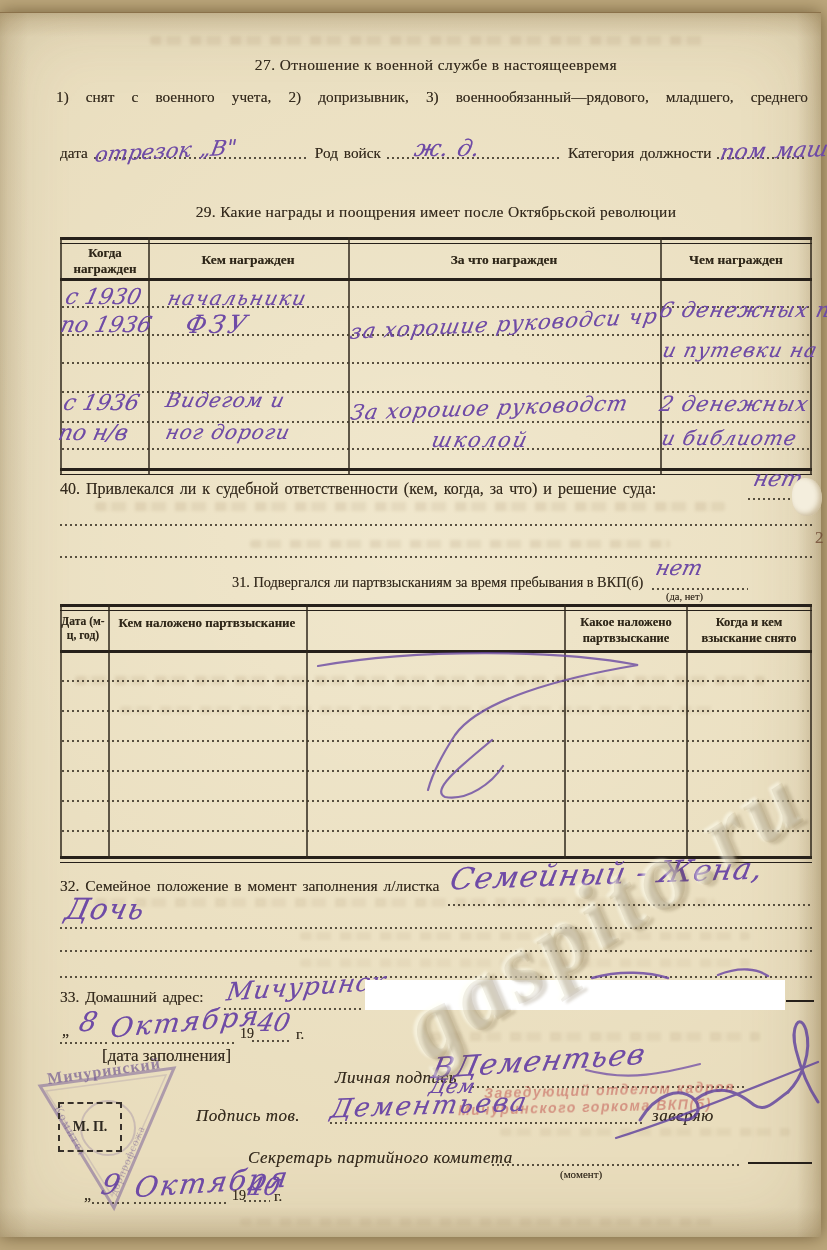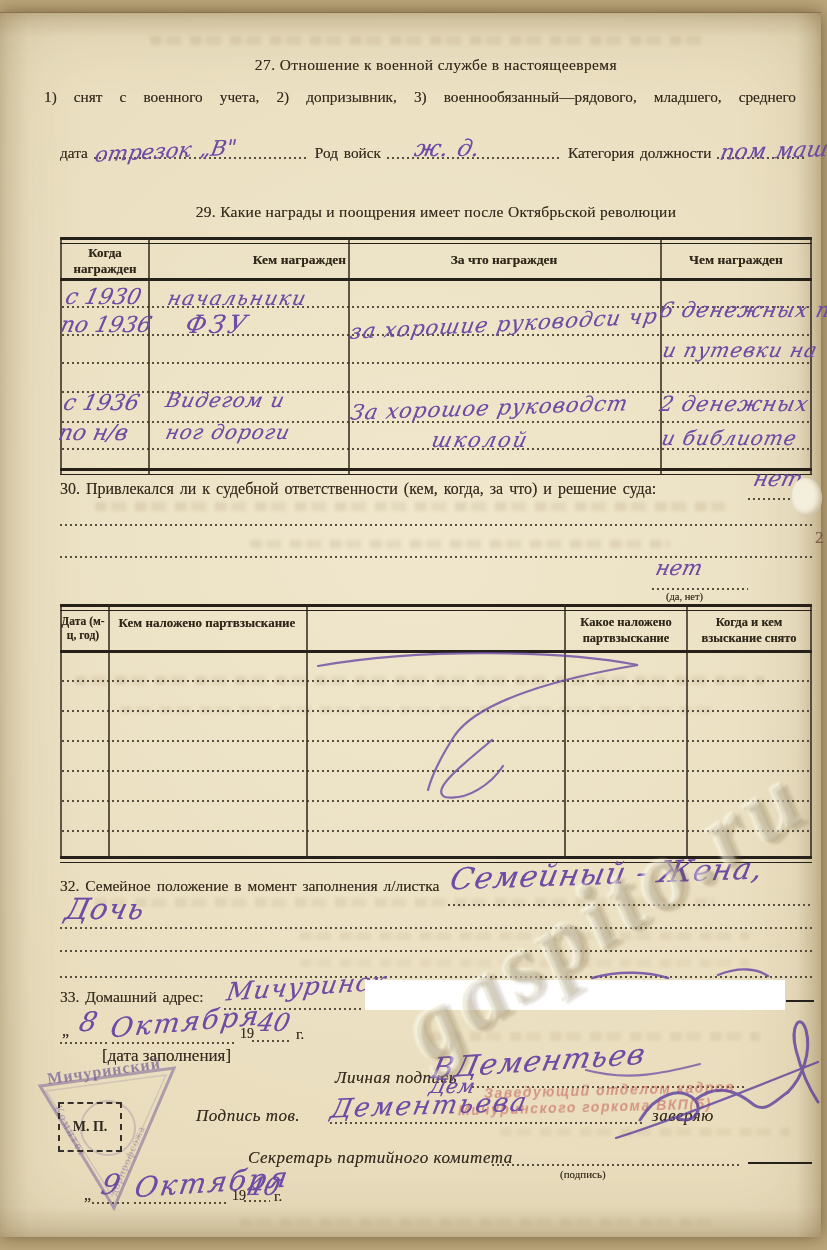--- a/index.html
+++ b/index.html
@@ -61,21 +61,21 @@
   <div class="bleed" style="left:120px;top:706px;width:600px;height:8px;opacity:.35;"></div>
   <div class="bleed" style="left:95px;top:898px;width:620px;height:9px;opacity:.4;"></div>
   <div class="bleed" style="left:300px;top:932px;width:450px;height:8px;opacity:.35;"></div>
   <div class="bleed" style="left:300px;top:959px;width:450px;height:8px;opacity:.3;"></div>
   <div class="bleed" style="left:430px;top:1032px;width:330px;height:9px;opacity:.4;"></div>
   <div class="bleed" style="left:500px;top:1128px;width:290px;height:8px;opacity:.35;"></div>
   <div class="bleed" style="left:240px;top:1218px;width:480px;height:8px;opacity:.3;"></div>
 
   <div class="pt b center" style="left:60px;top:56px;width:752px;font-size:15.5px;letter-spacing:.4px;">27. Отношение к военной службе в настоящеевремя</div>
 
-  <div class="pt" style="left:44px;top:88px;width:752px;font-size:15.3px;white-space:normal;text-align:justify;text-align-last:justify;word-spacing:2px;">1) снят с военного учета, 2) допризывник, 3) военнообязанный—рядового, младшего, среднего</div>
+  <div class="pt" style="left:56px;top:88px;width:752px;font-size:15.3px;white-space:normal;text-align:justify;text-align-last:justify;word-spacing:2px;">1) снят с военного учета, 2) допризывник, 3) военнообязанный—рядового, младшего, среднего</div>
 
 
   <div class="flexrow" style="left:60px;top:144px;width:752px;font-size:15.3px;word-spacing:2px;">
     <span>дата</span>
     <span class="blank" style="flex:0 0 215px;">
       <span class="hw" style="left:2px;bottom:-4px;font-size:21px;transform:skewX(-13deg) rotate(-3deg);">отрезок „В"</span>
     </span>
     <span>Род войск</span>
     <span class="blank" style="flex:0 0 175px;">
       <span class="hw" style="left:28px;bottom:-2px;font-size:23px;">ж. д.</span>
@@ -94,21 +94,21 @@
   <div class="sl" style="left:60px;top:278px;width:752px;height:3px;"></div>
   <div class="sl" style="left:60px;top:468px;width:752px;height:3px;"></div>
   <div class="sl" style="left:60px;top:474px;width:752px;height:1px;"></div>
   <div class="vl" style="left:60px;top:237px;height:238px;"></div>
   <div class="vl" style="left:148px;top:237px;height:238px;"></div>
   <div class="vl" style="left:348px;top:237px;height:238px;"></div>
   <div class="vl" style="left:660px;top:237px;height:238px;"></div>
   <div class="vl" style="left:810px;top:237px;height:238px;"></div>
 
   <div class="th" style="left:62px;top:245px;width:86px;font-size:13px;">Когда награжден</div>
-  <div class="th" style="left:150px;top:252px;width:196px;font-size:13.5px;text-align:right;">Кем награжден</div>
+  <div class="th" style="left:150px;top:252px;width:196px;font-size:13.5px;">Кем награжден</div>
   <div class="th" style="left:350px;top:252px;width:308px;font-size:13.5px;">За что награжден</div>
   <div class="th" style="left:662px;top:252px;width:148px;font-size:13.5px;">Чем награжден</div>
 
   <div class="dl" style="left:62px;top:306px;width:748px;"></div>
   <div class="dl" style="left:62px;top:334px;width:748px;"></div>
   <div class="dl" style="left:62px;top:362px;width:748px;"></div>
   <div class="dl" style="left:62px;top:391px;width:748px;"></div>
   <div class="dl" style="left:62px;top:421px;width:748px;"></div>
   <div class="dl" style="left:62px;top:448px;width:748px;"></div>
 
@@ -122,26 +122,27 @@
 
   <span class="hw" style="left:64px;top:390px;font-size:22px;">с 1936</span>
   <span class="hw" style="left:59px;top:420px;font-size:22px;">по н/в</span>
   <span class="hw" style="left:166px;top:388px;font-size:20px;letter-spacing:1px;">Видегом и</span>
   <span class="hw" style="left:166px;top:420px;font-size:20px;letter-spacing:1px;">ног дороги</span>
   <span class="hw" style="left:352px;top:396px;font-size:21px;letter-spacing:1px;transform:skewX(-13deg) rotate(-2deg);">За хорошое руководст</span>
   <span class="hw" style="left:432px;top:428px;font-size:21px;letter-spacing:2px;">школой</span>
   <span class="hw" style="left:660px;top:392px;font-size:21px;letter-spacing:1px;">2 денежных</span>
   <span class="hw" style="left:662px;top:426px;font-size:20px;letter-spacing:1px;">и библиоте</span>
 
-  <div class="pt" style="left:60px;top:480px;font-size:16px;word-spacing:2px;">30. Привлекался ли к судебной ответственности (кем, когда, за что) и решение суда:</div>
+  <div class="pt" style="left:60px;top:480px;font-size:16px;word-spacing:2px;">40. Привлекался ли к судебной ответственности (кем, когда, за что) и решение суда:</div>
   <span class="hw" style="left:754px;top:466px;font-size:22px;">нет</span>
   <div class="dl" style="left:748px;top:498px;width:64px;"></div>
   <div class="dl" style="left:60px;top:524px;width:752px;"></div>
   <div class="dl" style="left:60px;top:556px;width:752px;"></div>
 
+  <div class="pt b" style="left:232px;top:574px;font-size:14.3px;">31. Подвергался ли партвзысканиям за время пребывания в ВКП(б)</div>
   <span class="hw" style="left:656px;top:556px;font-size:21px;">нет</span>
   <div class="dl" style="left:652px;top:588px;width:96px;"></div>
   <div class="pt b" style="left:666px;top:591px;font-size:10.5px;">(да, нет)</div>
 
   <div class="sl" style="left:60px;top:604px;width:752px;height:3px;"></div>
   <div class="sl" style="left:60px;top:610px;width:752px;height:1px;"></div>
   <div class="sl" style="left:60px;top:650px;width:752px;height:3px;"></div>
   <div class="sl" style="left:60px;top:856px;width:752px;height:3px;"></div>
   <div class="sl" style="left:60px;top:862px;width:752px;height:1px;"></div>
   <div class="vl" style="left:60px;top:604px;height:255px;"></div>
@@ -196,21 +197,21 @@
   <div class="red" style="left:484px;top:1082px;font-size:14px;">Заведующий отделом кадров</div>
   <div class="red" style="left:458px;top:1099px;font-size:14px;">Мичуринского горкома ВКП(б)</div>
 
   <div class="pt b it" style="left:196px;top:1106px;font-size:17px;letter-spacing:.5px;">Подпись тов.</div>
   <span class="hw" style="left:332px;top:1090px;font-size:26px;letter-spacing:2px;transform:skewX(-13deg) rotate(-2deg);">Дементьева</span>
   <div class="dl" style="left:330px;top:1122px;width:314px;"></div>
   <div class="pt b it" style="left:652px;top:1106px;font-size:17px;letter-spacing:.5px;">заверяю</div>
 
   <div class="pt b it" style="left:248px;top:1148px;font-size:17px;letter-spacing:.5px;">Секретарь партийного комитета</div>
   <div class="dl" style="left:492px;top:1164px;width:250px;"></div>
-  <div class="pt b" style="left:560px;top:1168px;font-size:11px;">(подпись)</div>
+  <div class="pt b" style="left:560px;top:1168px;font-size:11px;">(момент)</div>
   <div class="sl" style="left:748px;top:1162px;width:64px;height:2px;"></div>
 
   <div class="pt" style="left:84px;top:1186px;font-size:16px;">„</div>
   <span class="hw" style="left:102px;top:1168px;font-size:28px;">9</span>
   <span class="hw" style="left:136px;top:1166px;font-size:28px;letter-spacing:2px;transform:skewX(-13deg) rotate(-4deg);">Октября</span>
   <div class="pt" style="left:232px;top:1188px;font-size:14px;">19</div>
   <span class="hw" style="left:248px;top:1172px;font-size:25px;">40</span>
   <div class="pt" style="left:274px;top:1188px;font-size:15px;">г.</div>
   <div class="dl" style="left:92px;top:1202px;width:38px;"></div>
   <div class="dl" style="left:134px;top:1202px;width:94px;"></div>

